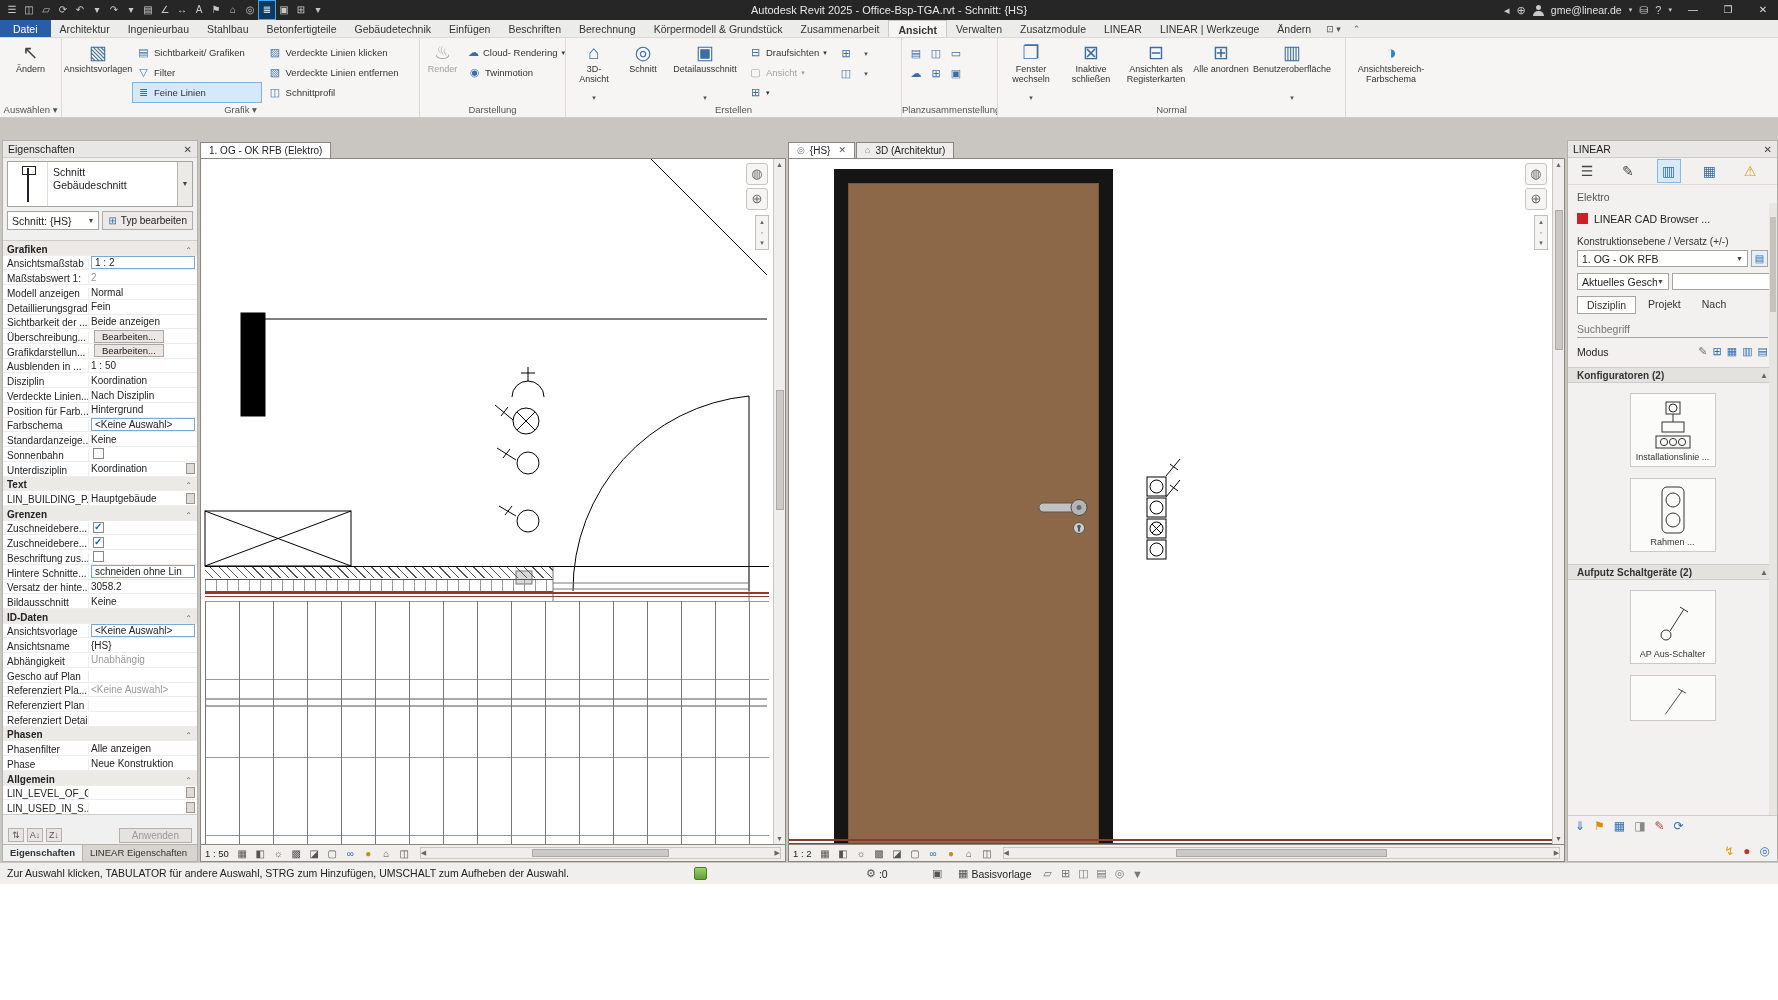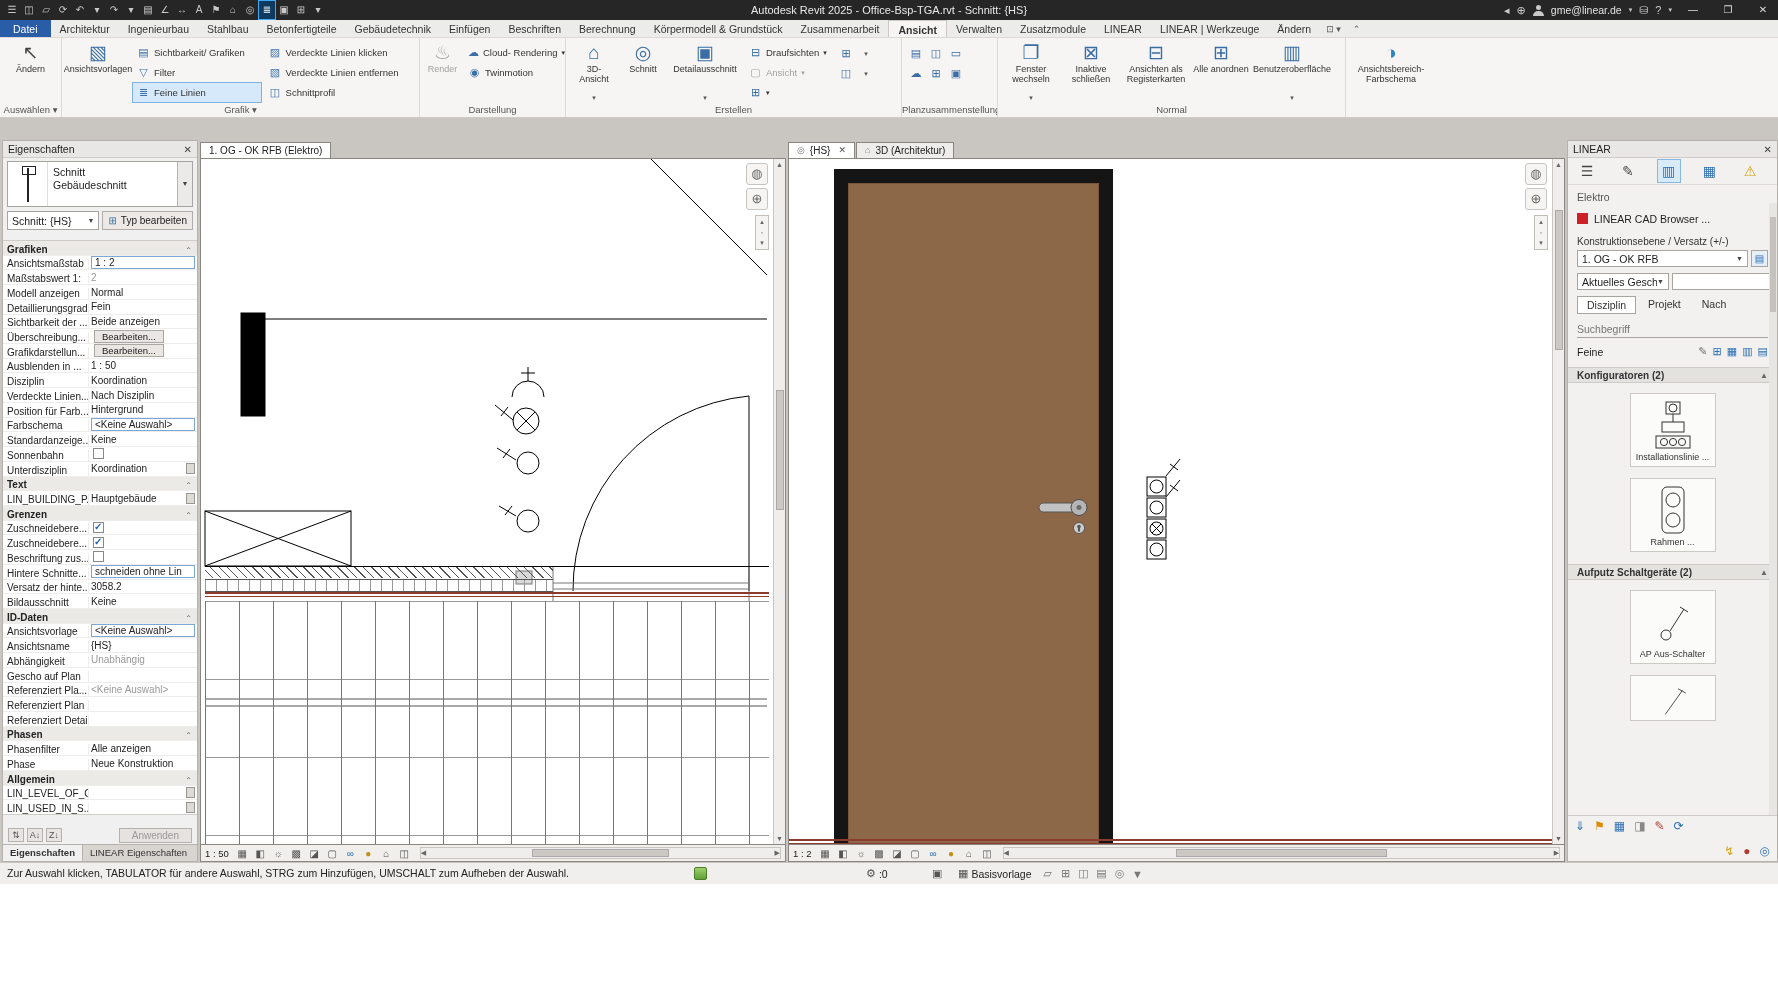--- a/index.html
+++ b/index.html
@@ -937,21 +937,21 @@
           <input class="linput" value="1250 mm" style="">
 
         </div>
         <div class="ltabs">
           <span class="ltab active">Disziplin</span>
           <span class="ltab">Projekt</span>
           <span class="ltab">Nach</span>
         </div>
         <input class="lsearch" placeholder="Suchbegriff" style="">
         <div class="lmode">
-          <span>Feine</span>
+          <span>Modus</span>
           <span class="sp"></span>
           <span class="lmi gray">✎</span>
           <span class="lmi">⊞</span>
           <span class="lmi">▦</span>
           <span class="lmi">▥</span>
           <span class="lmi">▤</span>
         </div>
 
         <div class="lsec">
           <span>Konfiguratoren (2)</span>

